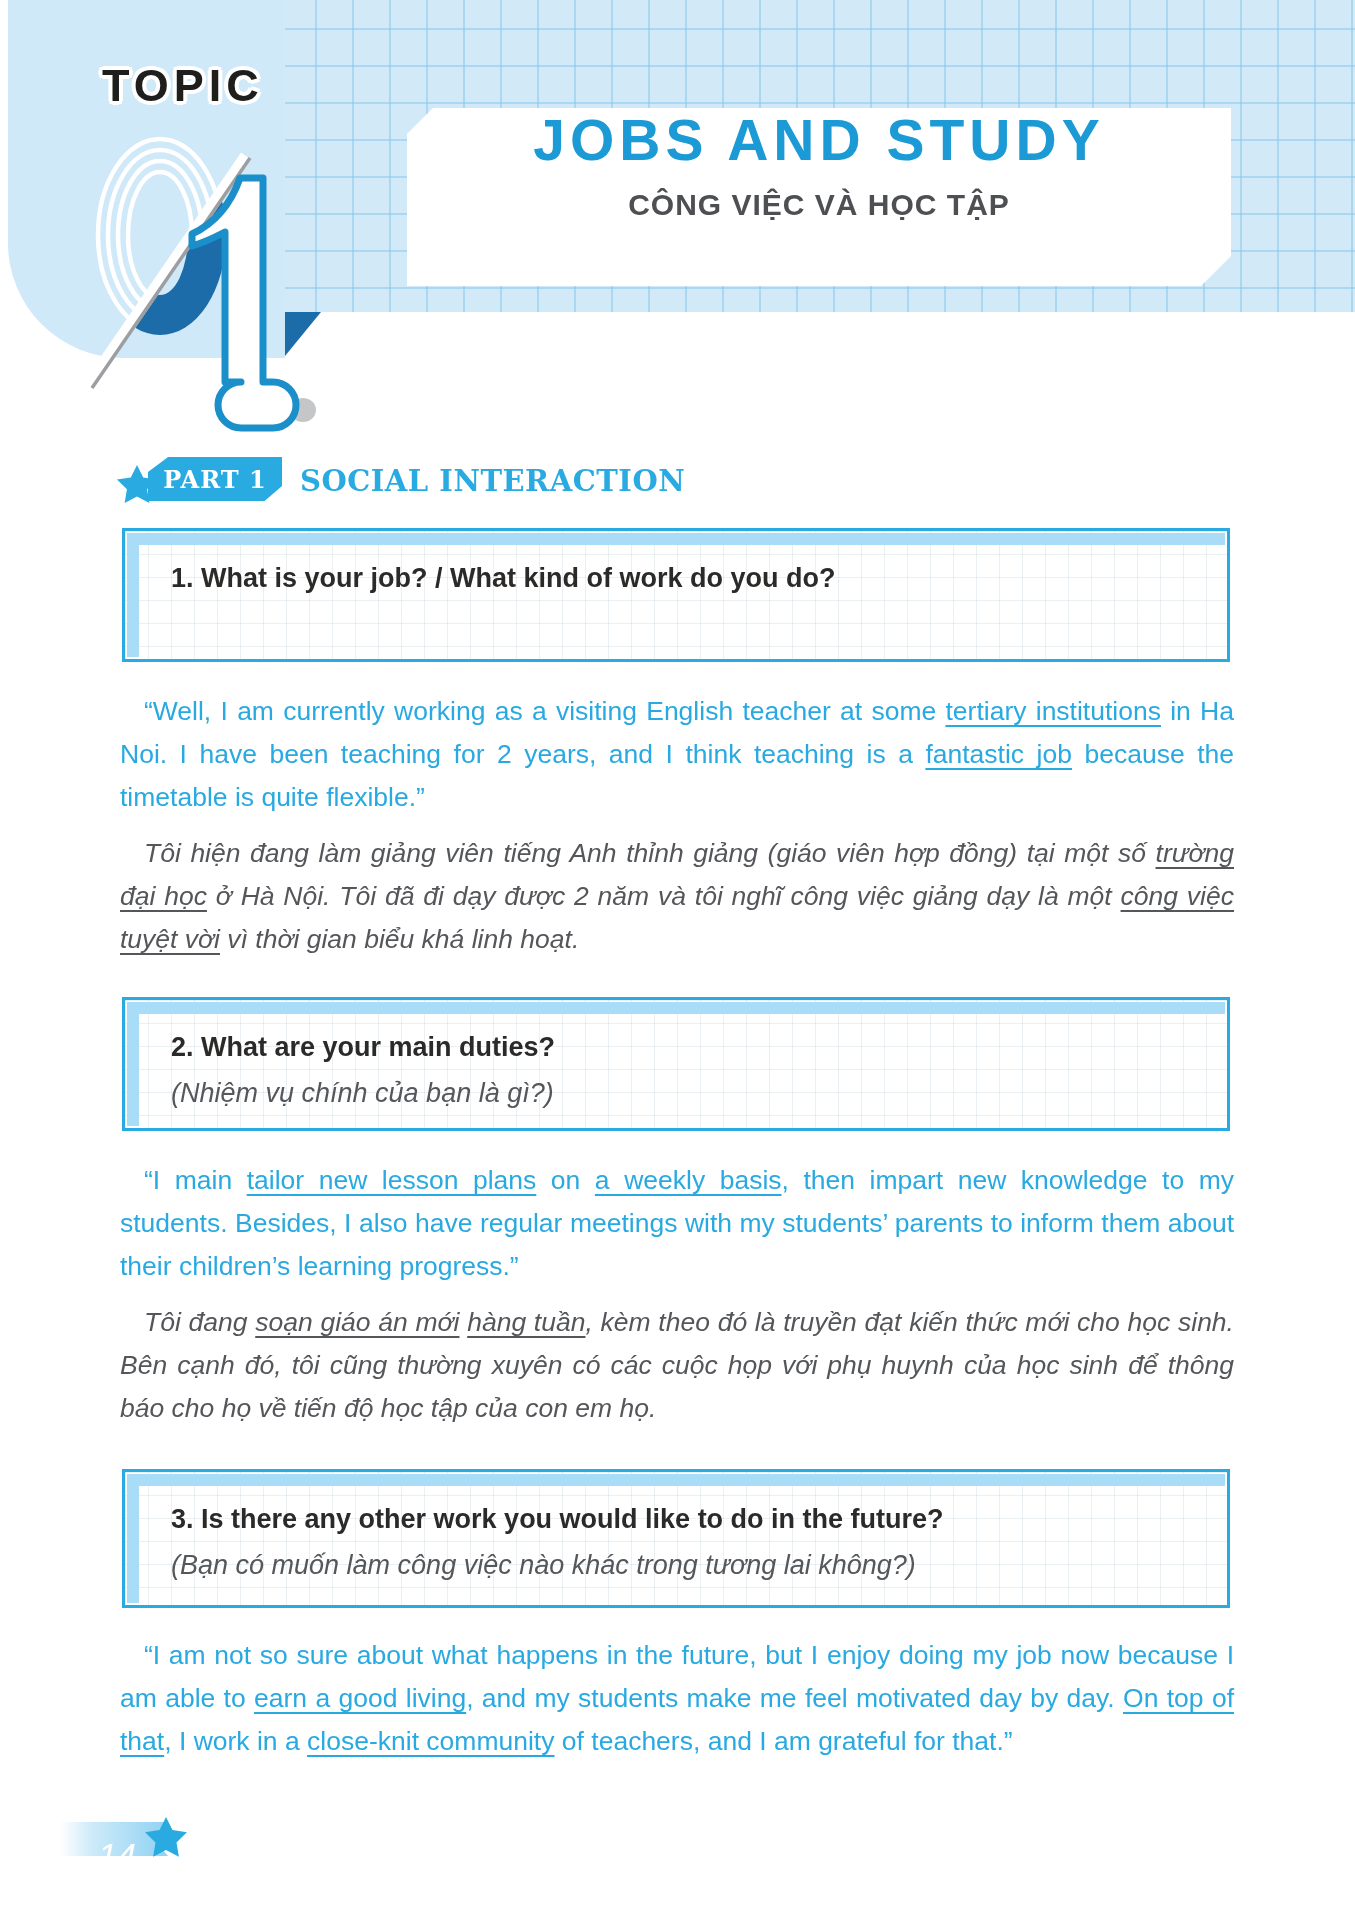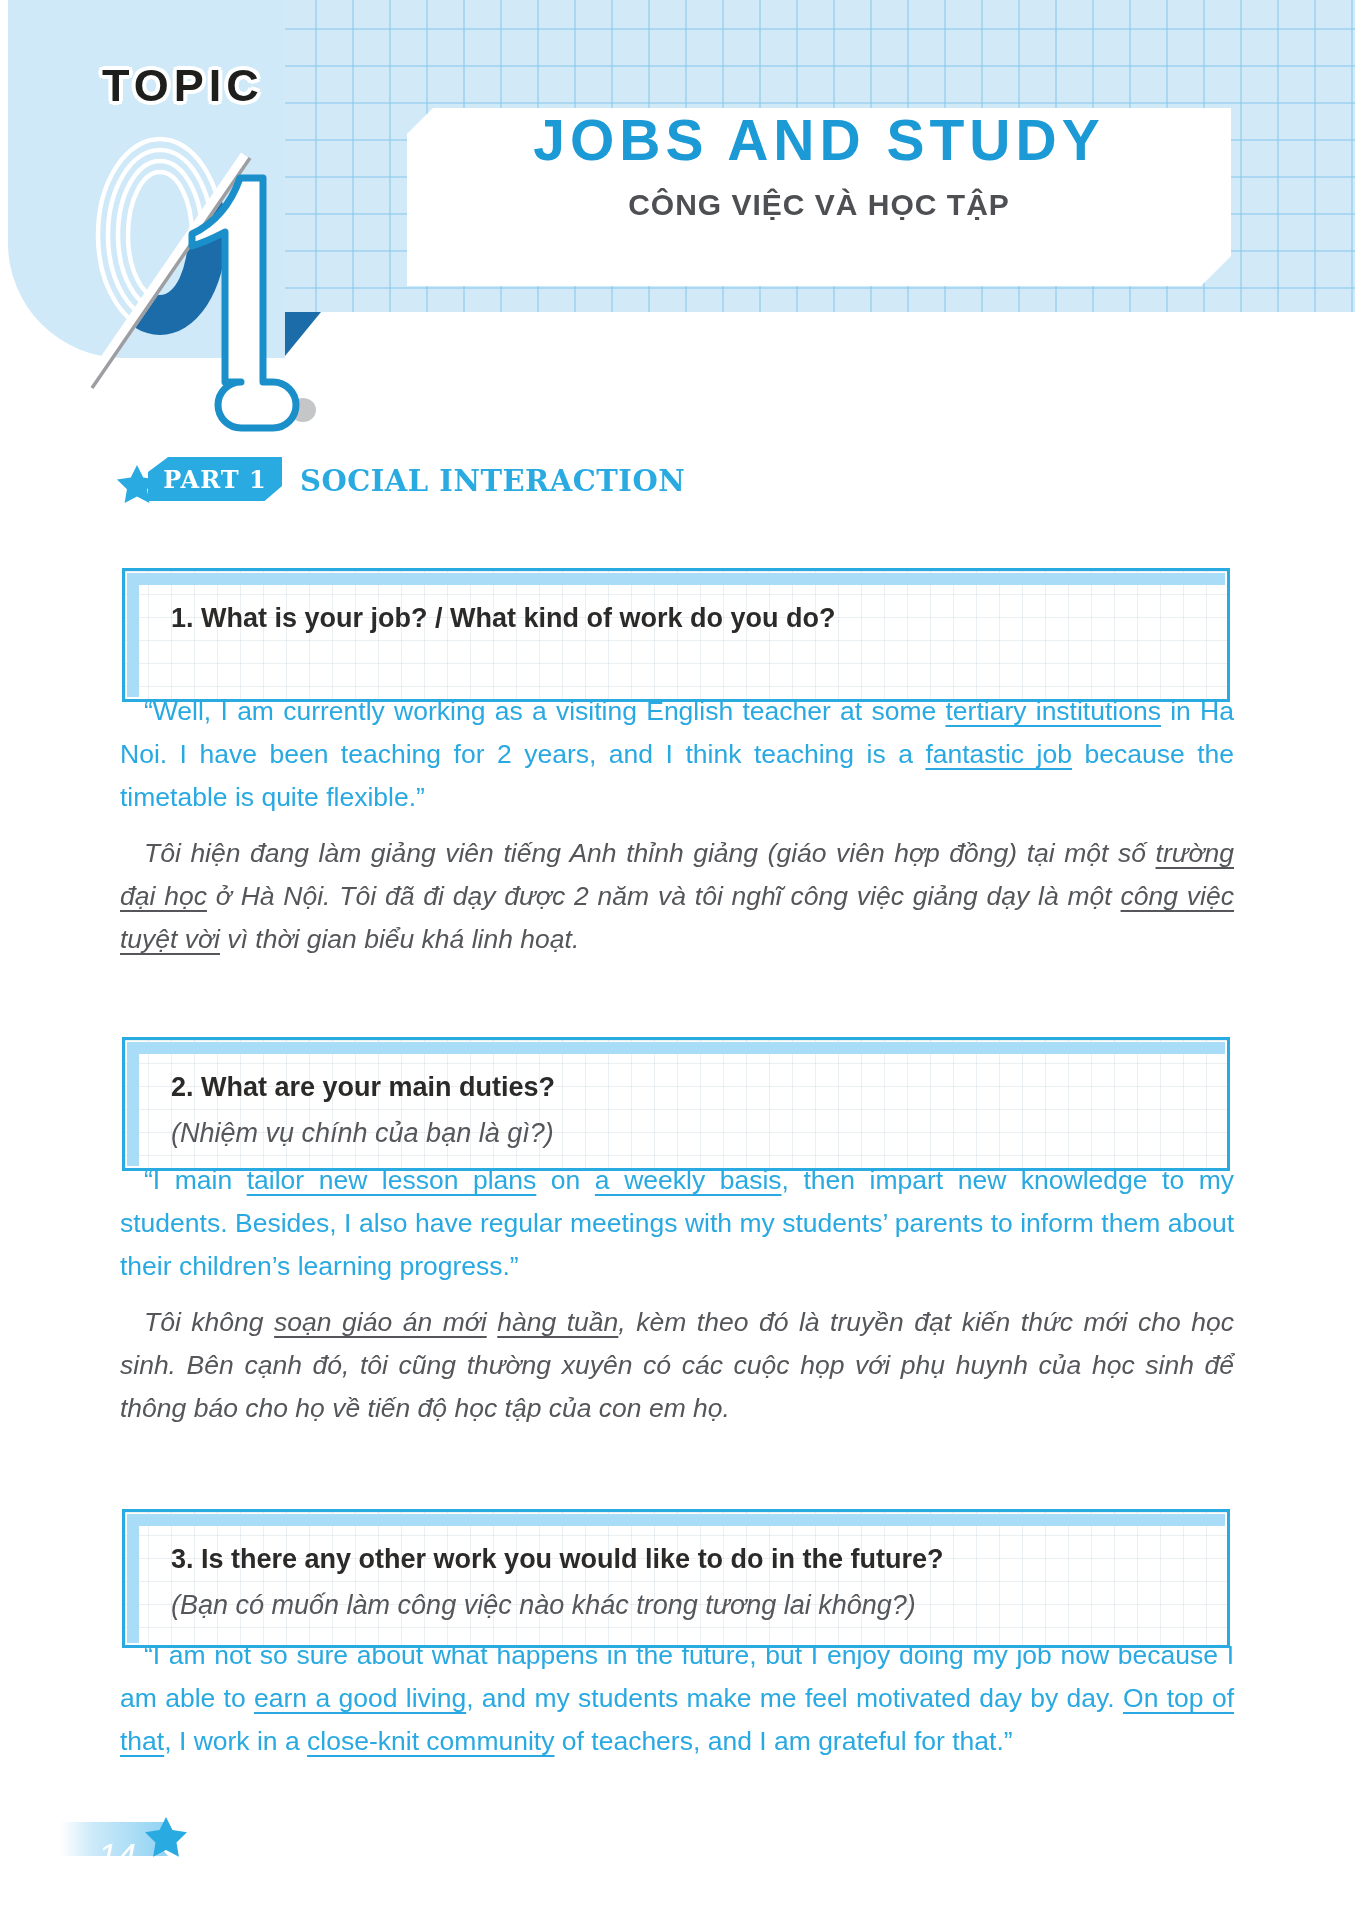--- a/index.html
+++ b/index.html
@@ -57,21 +57,20 @@
     font-weight:bold;font-size:29px;color:#29abe2;line-height:40px;letter-spacing:.5px;
   }
   
   .qbox{
     position:absolute;left:122px;width:1108px;border:3px solid #29abe2;box-sizing:border-box;
     background-color:#ffffff;
     background-image:
       linear-gradient(rgba(160,185,200,.22) 1.5px,transparent 1.5px),
       linear-gradient(90deg,rgba(160,185,200,.22) 1.5px,transparent 1.5px);
     background-size:23px 23px;
-    margin-top:40px;
   }
   .qbox .stripe-top{position:absolute;left:2px;right:2px;top:2px;height:12px;background:#a9dcf7;}
   .qbox .stripe-left{position:absolute;left:2px;top:2px;bottom:2px;width:12px;background:#a9dcf7;}
   .qtitle{margin:32px 40px 0 46px;font-size:27px;font-weight:bold;color:#2b2a29;}
   .qtrans{margin:15px 40px 0 46px;font-size:27px;font-style:italic;color:#55575b;}
   #q1{top:528px;height:134px;}
   #q2{top:997px;height:134px;}
   #q3{top:1469px;height:139px;}
   
   .para{
@@ -156,21 +155,21 @@
   <p class="para en" id="a1en"><span>“Well, I am currently working as a visiting English teacher at some </span><span class="u">tertiary institutions</span><span> in Ha Noi.  I have been teaching for 2 years, and I think teaching is a </span><span class="u">fantastic job</span><span> because the timetable is quite flexible.”</span></p>
   <p class="para vi" id="a1vi"><span>Tôi hiện đang làm giảng viên tiếng Anh thỉnh giảng (giáo viên hợp đồng) tại một số </span><span class="u">trường đại học</span><span> ở Hà Nội. Tôi đã đi dạy được 2 năm và tôi nghĩ công việc giảng dạy là một </span><span class="u">công việc tuyệt vời</span><span> vì thời gian biểu khá linh hoạt.</span></p>
 
   <section class="qbox" id="q2">
     <div class="stripe-top"></div>
     <div class="stripe-left"></div>
     <div class="qtitle">2. What are your main duties?</div>
     <div class="qtrans">(Nhiệm vụ chính của bạn là gì?)</div>
   </section>
   <p class="para en" id="a2en"><span>“I main </span><span class="u">tailor new lesson plans</span><span> on </span><span class="u">a weekly basis</span><span>, then impart new knowledge to my students. Besides, I also have regular meetings with my students’ parents to inform them about their children’s learning progress.”</span></p>
-  <p class="para vi" id="a2vi"><span>Tôi không </span><span class="u">soạn giáo án mới</span><span> </span><span class="u">hàng tuần</span><span>, kèm theo đó là truyền đạt kiến thức mới cho học sinh. Bên cạnh đó, tôi cũng thường xuyên có các cuộc họp với phụ huynh của học sinh để thông báo cho họ về tiến độ học tập của con em họ.</span></p>
+  <p class="para vi" id="a2vi"><span>Tôi đang </span><span class="u">soạn giáo án mới</span><span> </span><span class="u">hàng tuần</span><span>, kèm theo đó là truyền đạt kiến thức mới cho học sinh. Bên cạnh đó, tôi cũng thường xuyên có các cuộc họp với phụ huynh của học sinh để thông báo cho họ về tiến độ học tập của con em họ.</span></p>
 
   <section class="qbox" id="q3">
     <div class="stripe-top"></div>
     <div class="stripe-left"></div>
     <div class="qtitle">3. Is there any other work you would like to do in the future?</div>
     <div class="qtrans">(Bạn có muốn làm công việc nào khác trong tương lai không?)</div>
   </section>
   <p class="para en" id="a3en"><span>“I am not so sure about what happens in the future, but I enjoy doing my job now because I am able to </span><span class="u">earn a good living</span><span>, and my students make me feel motivated day by day. </span><span class="u">On top of that</span><span>, I work in a </span><span class="u">close-knit community</span><span> of teachers, and I am grateful for that.”</span></p>
 
   <div class="footer-ribbon">

